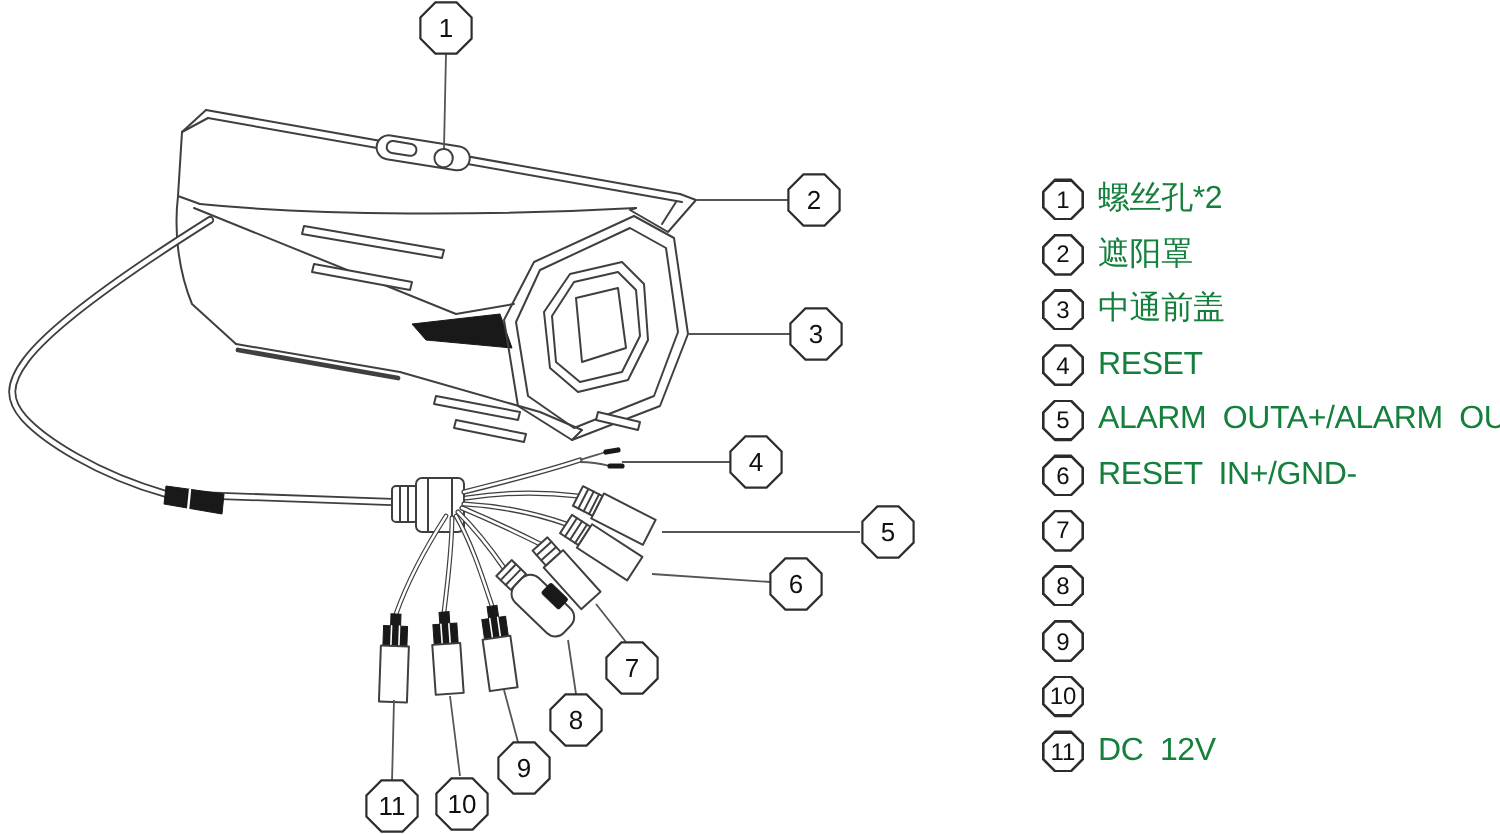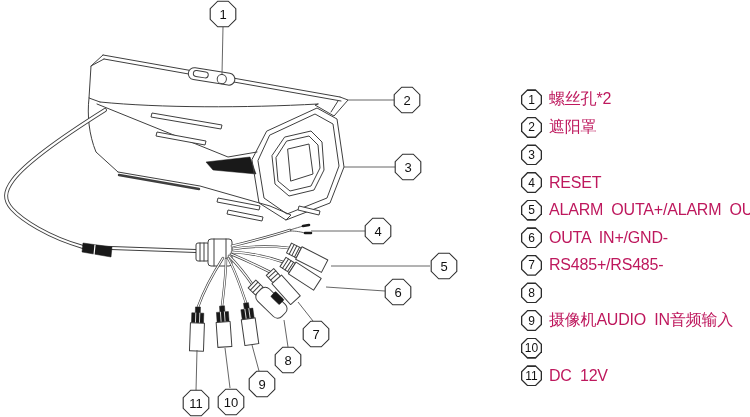--- a/index.html
+++ b/index.html
@@ -17,21 +17,21 @@
   .balloon-num{font-family:"Liberation Sans",sans-serif;font-size:13px;fill:#111;text-anchor:middle;}
   
   #legend{position:absolute;left:521px;top:86px;}
   .lrow{display:flex;align-items:center;height:27.6px;gap:7px;}
   .badge{position:relative;width:21px;height:21px;flex:none;background:#2b2b2b;
          clip-path:polygon(30% 0,70% 0,100% 30%,100% 70%,70% 100%,30% 100%,0 70%,0 30%);}
   .badge-in{position:absolute;inset:1.3px;background:#fff;
          clip-path:polygon(30% 0,70% 0,100% 30%,100% 70%,70% 100%,30% 100%,0 70%,0 30%);}
   .badge-n{position:absolute;inset:0;display:flex;align-items:center;justify-content:center;
          font-size:12px;color:#111;}
-  .lbl{font-size:16px;letter-spacing:-0.2px;word-spacing:4px;white-space:nowrap;color:#be185d;}
+  .lbl{font-size:16px;letter-spacing:-0.2px;word-spacing:4px;white-space:nowrap;color:#15803d;}
 </style>
 </head>
 <body>
 
 <div id="stage">
 
   <svg id="drawing" width="520" height="417" viewBox="0 0 520 417" xmlns="http://www.w3.org/2000/svg">
     <defs>
       <polygon id="oct" points="12.8,5.3 5.3,12.8 -5.3,12.8 -12.8,5.3 -12.8,-5.3 -5.3,-12.8 5.3,-12.8 12.8,-5.3"></polygon>
     </defs>
@@ -229,61 +229,60 @@
           <span class="badge-in"></span>
           <span class="badge-n">2</span>
         </span>
       <span class="lbl">遮阳罩</span>
     </div>
     <div class="lrow">
       <span class="badge">
           <span class="badge-in"></span>
           <span class="badge-n">3</span>
         </span>
+      <span class="lbl">中通前盖</span>
     </div>
     <div class="lrow">
       <span class="badge">
           <span class="badge-in"></span>
           <span class="badge-n">4</span>
         </span>
       <span class="lbl">RESET</span>
     </div>
     <div class="lrow">
       <span class="badge">
           <span class="badge-in"></span>
           <span class="badge-n">5</span>
         </span>
       <span class="lbl">ALARM OUTA+/ALARM OUTB-</span>
     </div>
     <div class="lrow">
       <span class="badge">
           <span class="badge-in"></span>
           <span class="badge-n">6</span>
         </span>
-      <span class="lbl">OUTA IN+/GND-</span>
+      <span class="lbl">RESET IN+/GND-</span>
     </div>
     <div class="lrow">
       <span class="badge">
           <span class="badge-in"></span>
           <span class="badge-n">7</span>
         </span>
-      <span class="lbl">RS485+/RS485-</span>
     </div>
     <div class="lrow">
       <span class="badge">
           <span class="badge-in"></span>
           <span class="badge-n">8</span>
         </span>
     </div>
     <div class="lrow">
       <span class="badge">
           <span class="badge-in"></span>
           <span class="badge-n">9</span>
         </span>
-      <span class="lbl">摄像机AUDIO IN音频输入</span>
     </div>
     <div class="lrow">
       <span class="badge">
           <span class="badge-in"></span>
           <span class="badge-n">10</span>
         </span>
     </div>
     <div class="lrow">
       <span class="badge">
           <span class="badge-in"></span>

